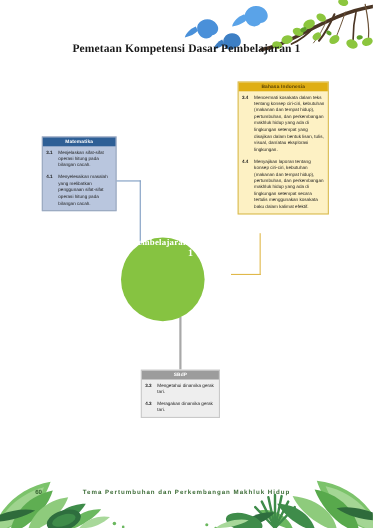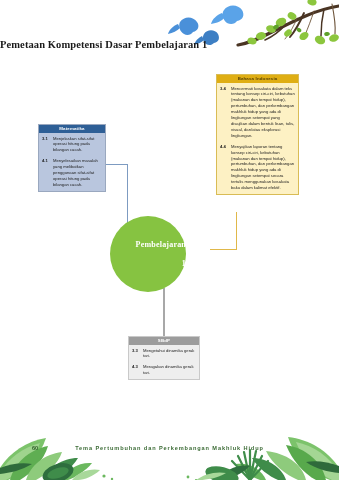--- a/index.html
+++ b/index.html
@@ -18,21 +18,21 @@
 
   
   .deco { position: absolute; pointer-events: none; }
   #deco-top-right { top: 0; right: 0; width: 175px; height: 62px; }
   #deco-bottom { bottom: 0; left: 0; width: 339px; height: 52px; }
 
   
   #page-title {
     position: absolute;
     top: 39px; left: 0; width: 339px;
-    text-align: left;
+    text-align: center;
     font-family: "Liberation Serif", serif;
     font-weight: bold;
     font-size: 10.5px;
     color: #1a1a1a;
     letter-spacing: .1px;
   }
 
   
   .kd-box {
     position: absolute;
@@ -104,22 +104,22 @@
   #conn-sbdp-v { left: 163px; top: 288px; width: 1.6px; height: 48px; background: #a8a8a8; }
 
   
   #center-node {
     position: absolute;
     left: 110px; top: 216px;
     width: 76px; height: 76px;
     border-radius: 50%;
     background: #86c341;
     display: flex;
-    flex-direction: column;
-    align-items: flex-end;
+    flex-direction: row;
+    align-items: flex-start;
     justify-content: center;
     color: #ffffff;
     font-family: "Liberation Serif", serif;
     font-weight: bold;
     z-index: 4;
   }
   #center-node .cn-label { font-size: 8px; letter-spacing: .2px; }
   #center-node .cn-num { font-size: 9px; margin-top: 9px; }
 
   

